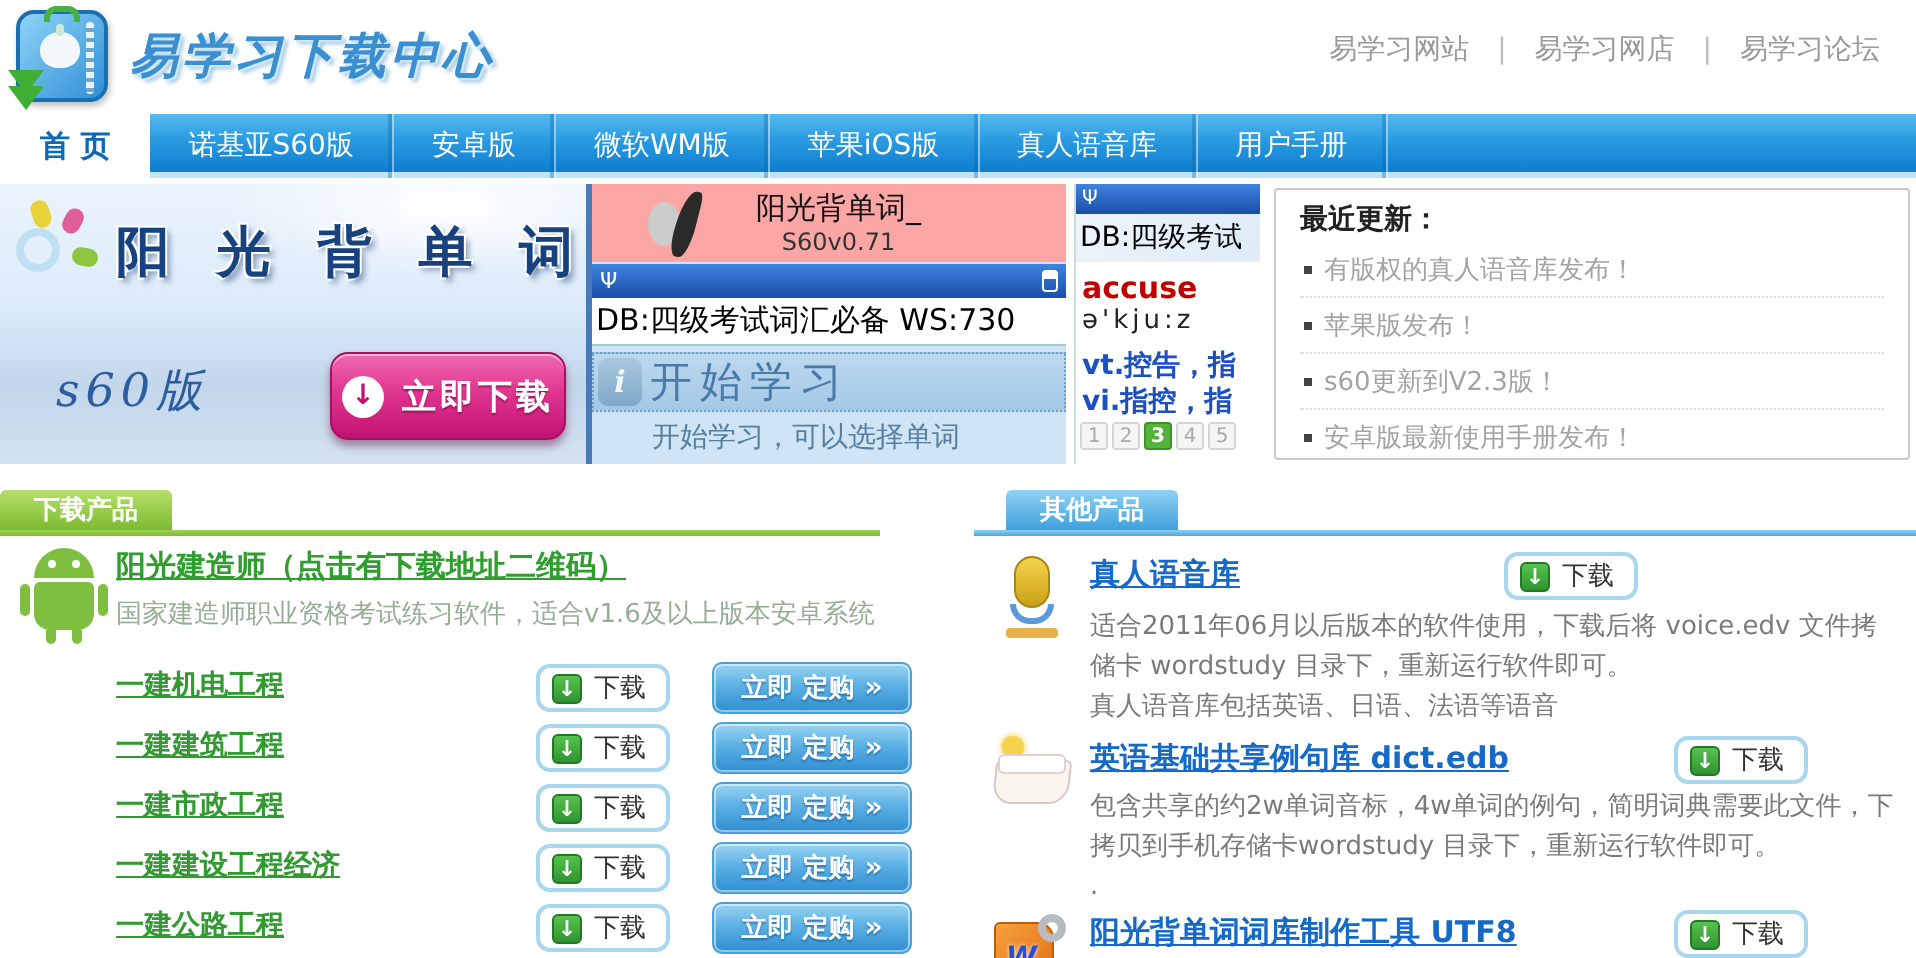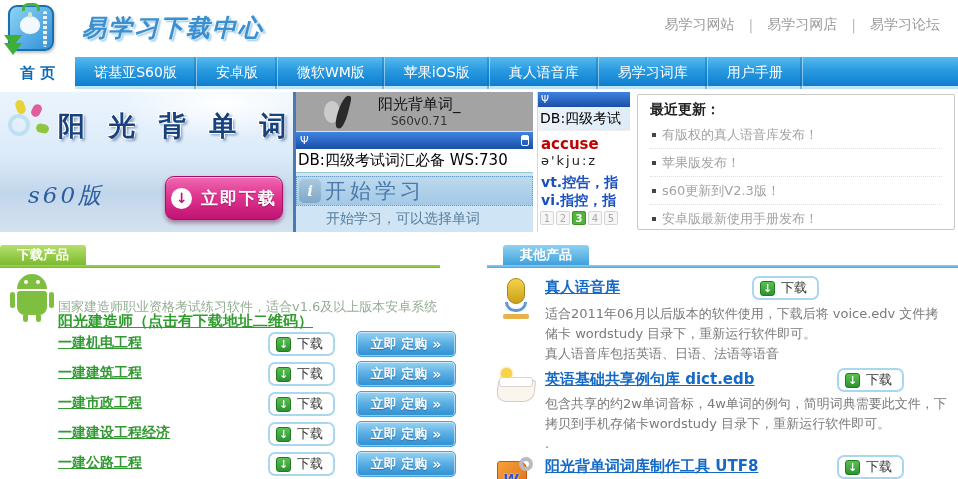--- a/index.html
+++ b/index.html
@@ -9,21 +9,21 @@
 
   
   .header { position:absolute; top:0; left:0; width:958px; height:57px; background:#fff; }
   .logo { position:absolute; left:8px; top:5px; display:flex; align-items:center; cursor:pointer; }
   .logo-icon { position:relative; width:46px; height:46px; background:linear-gradient(135deg,#8ed4f5,#2f8fd8); border-radius:9px; border:2px solid #1a6fb0; box-shadow:1px 2px 3px rgba(0,0,0,.25); }
   .logo-icon .handle { position:absolute; top:-4px; left:12px; width:18px; height:8px; border:3px solid #46b040; border-bottom:none; border-radius:6px 6px 0 0; }
   .logo-icon .apple { position:absolute; top:9px; left:10px; width:20px; height:18px; background:#f2f8fc; border-radius:50% 50% 46% 46%; }
   .logo-icon .apple:before { content:""; position:absolute; top:-4px; left:8px; width:4px; height:6px; background:#cfe8d0; border-radius:2px; }
   .logo-icon .zipper { position:absolute; top:4px; right:5px; width:4px; height:36px; background:repeating-linear-gradient(180deg,#e8f4fb 0 3px,#6aa8cc 3px 5px); border-radius:2px; }
   .logo-icon .dl-arrow { position:absolute; left:-6px; bottom:-6px; width:0; height:0; border-left:9px solid transparent; border-right:9px solid transparent; border-top:12px solid #3fae35; filter:drop-shadow(0 -8px 0 #3fae35); }
-  .logo-text { margin-left:28px; font-size:24px; font-weight:bold; font-style:italic; color:#3a8fd0; letter-spacing:2px; text-shadow:1px 1px 0 #cfe6f5, 2px 2px 2px #9bc4e0; }
+  .logo-text { margin-left:11px; font-size:24px; font-weight:bold; font-style:italic; color:#3a8fd0; letter-spacing:2px; text-shadow:1px 1px 0 #cfe6f5, 2px 2px 2px #9bc4e0; }
   .top-links { position:absolute; right:18px; top:16px; font-size:14px; color:#9a9a9a; display:flex; gap:14px; align-items:center; }
   .top-links a { color:#9a9a9a; text-decoration:none; cursor:pointer; }
   .top-links .sep { color:#bbb; }
 
   
   .nav { position:absolute; top:57px; left:0; width:958px; height:32px; background:linear-gradient(180deg,#55bbf0 0%,#2a9ae0 45%,#0d7ecf 100%); border-bottom:3px solid #bfe4f7; display:flex; }
   .nav-tab { height:32px; display:flex; align-items:center; padding:0 19px; color:#fff; font-size:14px; cursor:pointer; border-right:1px solid rgba(255,255,255,.45); box-shadow:inset -2px 0 0 rgba(9,100,170,.35); white-space:nowrap; }
   .nav-tab.active { background:#fff; color:#0b6bb8; font-weight:bold; font-size:15px; padding:0 20px; border-right:none; box-shadow:none; }
 
   
@@ -41,21 +41,21 @@
   .sun-logo .p3 { position:absolute; left:30px; top:24px; width:13px; height:9px; background:#8cc63f; border-radius:5px; transform:rotate(12deg); }
   .dl-big-btn { position:absolute; right:14px; top:84px; width:118px; height:44px; border-radius:9px;
     background:linear-gradient(180deg,#f06ab2 0%,#e0368f 45%,#c01273 100%); border:1px solid #a80e63;
     box-shadow:0 3px 4px rgba(100,10,60,.45), inset 0 1px 0 rgba(255,255,255,.55);
     display:flex; align-items:center; justify-content:center; gap:9px; cursor:pointer; }
   .dl-big-btn .circ { width:21px; height:21px; background:#fff; border-radius:50%; color:#c01273; font-size:14px; font-weight:bold; display:flex; align-items:center; justify-content:center; }
   .dl-big-btn .lbl { color:#fff; font-size:17px; font-weight:bold; letter-spacing:2px; text-shadow:0 1px 1px rgba(120,0,70,.6);text-align:center; }
 
   
   .phone1 { position:absolute; left:293px; top:0; width:240px; height:140px; background:#fff; border-left:3px solid #4a7ab5; overflow:hidden; }
-  .p1-head { height:40px; background:#a3a3a3; display:flex; align-items:center; border-bottom:1px solid #dde; }
+  .p1-head { height:40px; background:#fca5a5; display:flex; align-items:center; border-bottom:1px solid #dde; }
   .p1-logo { position:relative; width:46px; height:34px; margin-left:26px; }
   .p1-logo .egg { position:absolute; left:2px; top:6px; width:16px; height:22px; background:#c9ccc9; border-radius:50%; }
   .p1-logo .swoosh { position:absolute; left:16px; top:0; width:10px; height:34px; background:#2a2a2a; border-radius:80% 20% 60% 40%; transform:rotate(14deg); }
   .p1-titles { margin-left:10px; text-align:center; }
   .p1-app-title { font-size:15px; color:#111; }
   .p1-app-ver { font-size:12px; color:#333; }
   .p1-bar { height:17px; background:linear-gradient(180deg,#3f83e0,#1a4fa8); color:#fff; display:flex; align-items:center; justify-content:space-between; padding:0 4px; font-size:11px; }
   .battery { width:8px; height:11px; border:1px solid #fff; border-radius:2px; background:linear-gradient(180deg,#fff 40%,transparent 40%); }
   .p1-db { height:23px; background:#fff; display:flex; align-items:center; font-size:15px; color:#000; font-weight:normal; padding-left:2px; white-space:nowrap; }
   .p1-body { height:60px; background:#cfe4f4; border-top:1px solid #9cc; }
@@ -91,21 +91,21 @@
 
   
   .prod-head { position:absolute; top:272px; left:0; width:463px; }
   .android-icon { position:absolute; left:10px; top:2px; width:44px; height:48px; }
   .android-icon .head { position:absolute; left:7px; top:0; width:30px; height:15px; background:#7fbf3f; border-radius:15px 15px 0 0; }
   .android-icon .head:before { content:""; position:absolute; left:7px; top:6px; width:4px; height:4px; background:#fff; border-radius:50%; box-shadow:12px 0 0 #fff; }
   .android-icon .body { position:absolute; left:7px; top:17px; width:30px; height:24px; background:#7fbf3f; border-radius:3px 3px 8px 8px; }
   .android-icon .arm-l { position:absolute; left:0; top:18px; width:5px; height:16px; background:#7fbf3f; border-radius:3px; }
   .android-icon .arm-r { position:absolute; right:0; top:18px; width:5px; height:16px; background:#7fbf3f; border-radius:3px; }
   .android-icon .leg { position:absolute; left:13px; top:41px; width:5px; height:7px; background:#7fbf3f; border-radius:0 0 3px 3px; box-shadow:13px 0 0 #7fbf3f; }
-  .prod-title { position:absolute; left:58px; top:2px; font-size:15px; font-weight:bold; color:#2f9e2f; text-decoration:underline; cursor:pointer; white-space:nowrap;margin-top:38px; }
+  .prod-title { position:absolute; left:58px; top:2px; font-size:15px; font-weight:bold; color:#2f9e2f; text-decoration:underline; cursor:pointer; white-space:nowrap; }
   .prod-desc { position:absolute; left:58px; top:26px; font-size:13px; color:#94ad94; white-space:nowrap; }
 
   .dl-rows { position:absolute; top:330px; left:0; width:463px; }
   .dl-row { position:relative; height:30px; }
   .dl-row .link { position:absolute; left:58px; top:4px; font-size:14px; font-weight:bold; color:#339933; text-decoration:underline; cursor:pointer; white-space:nowrap; }
   .dl-btn { position:absolute; display:inline-flex; align-items:center; gap:6px; height:24px; padding:0 10px 0 6px; background:#fff; border:2px solid #a9d7f0; border-radius:7px; cursor:pointer; font-size:13px; color:#333; }
   .dl-btn .sq { width:15px; height:15px; background:linear-gradient(180deg,#57c24f,#2e9430); border:1px solid #1f7a22; border-radius:3px; color:#fff; font-size:11px; font-weight:bold; display:flex; align-items:center; justify-content:center; }
   .dl-row .dl-btn { left:268px; top:2px; }
   .order-btn { position:absolute; left:356px; top:1px; width:100px; height:26px; border-radius:5px;
     background:linear-gradient(180deg,#9ad4f2 0%,#5cb0e4 45%,#2e8fd0 100%); border:1px solid #4aa0d8; box-shadow:inset 0 0 0 1px rgba(255,255,255,.5);
@@ -155,21 +155,20 @@
     </div>
   </div>
 
   <div class="nav">
     <div class="nav-tab active">首 页</div>
     <div class="nav-tab">诺基亚S60版</div>
     <div class="nav-tab">安卓版</div>
     <div class="nav-tab">微软WM版</div>
     <div class="nav-tab">苹果iOS版</div>
     <div class="nav-tab">真人语音库</div>
-    <div class="nav-tab">易学习词库</div>
     <div class="nav-tab">用户手册</div>
   </div>
 
   <div class="banner">
 
     <div class="promo">
       <div class="sun-logo">
         <div class="ring"></div>
           <div class="p1"></div>
           <div class="p2"></div>

